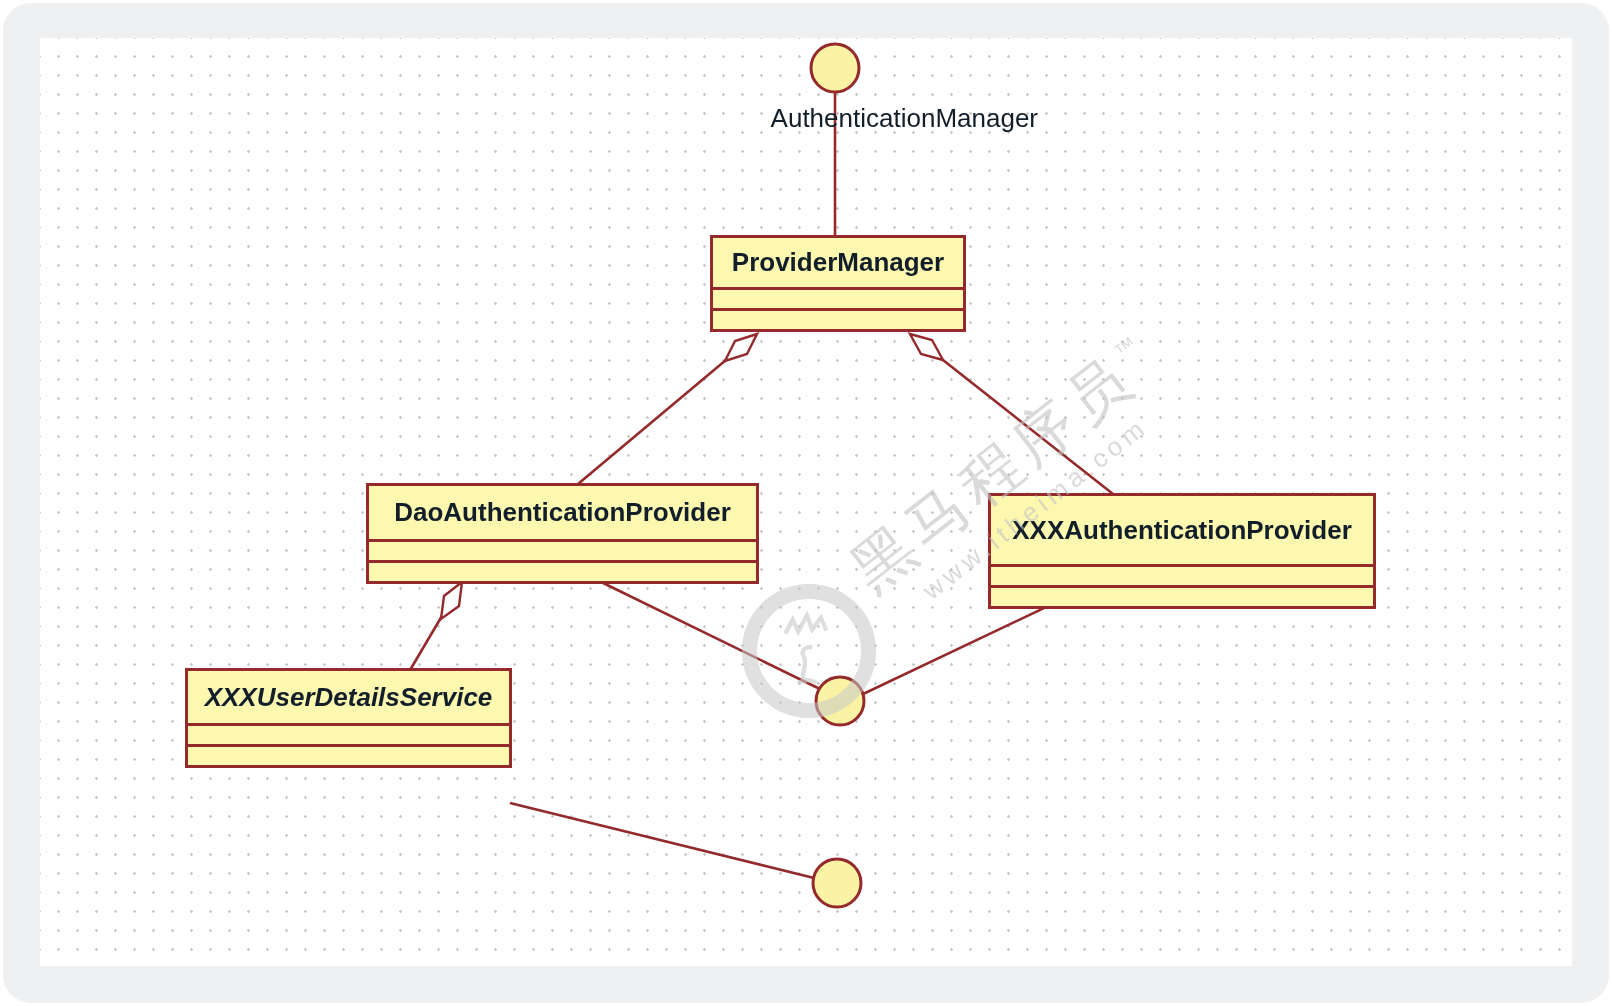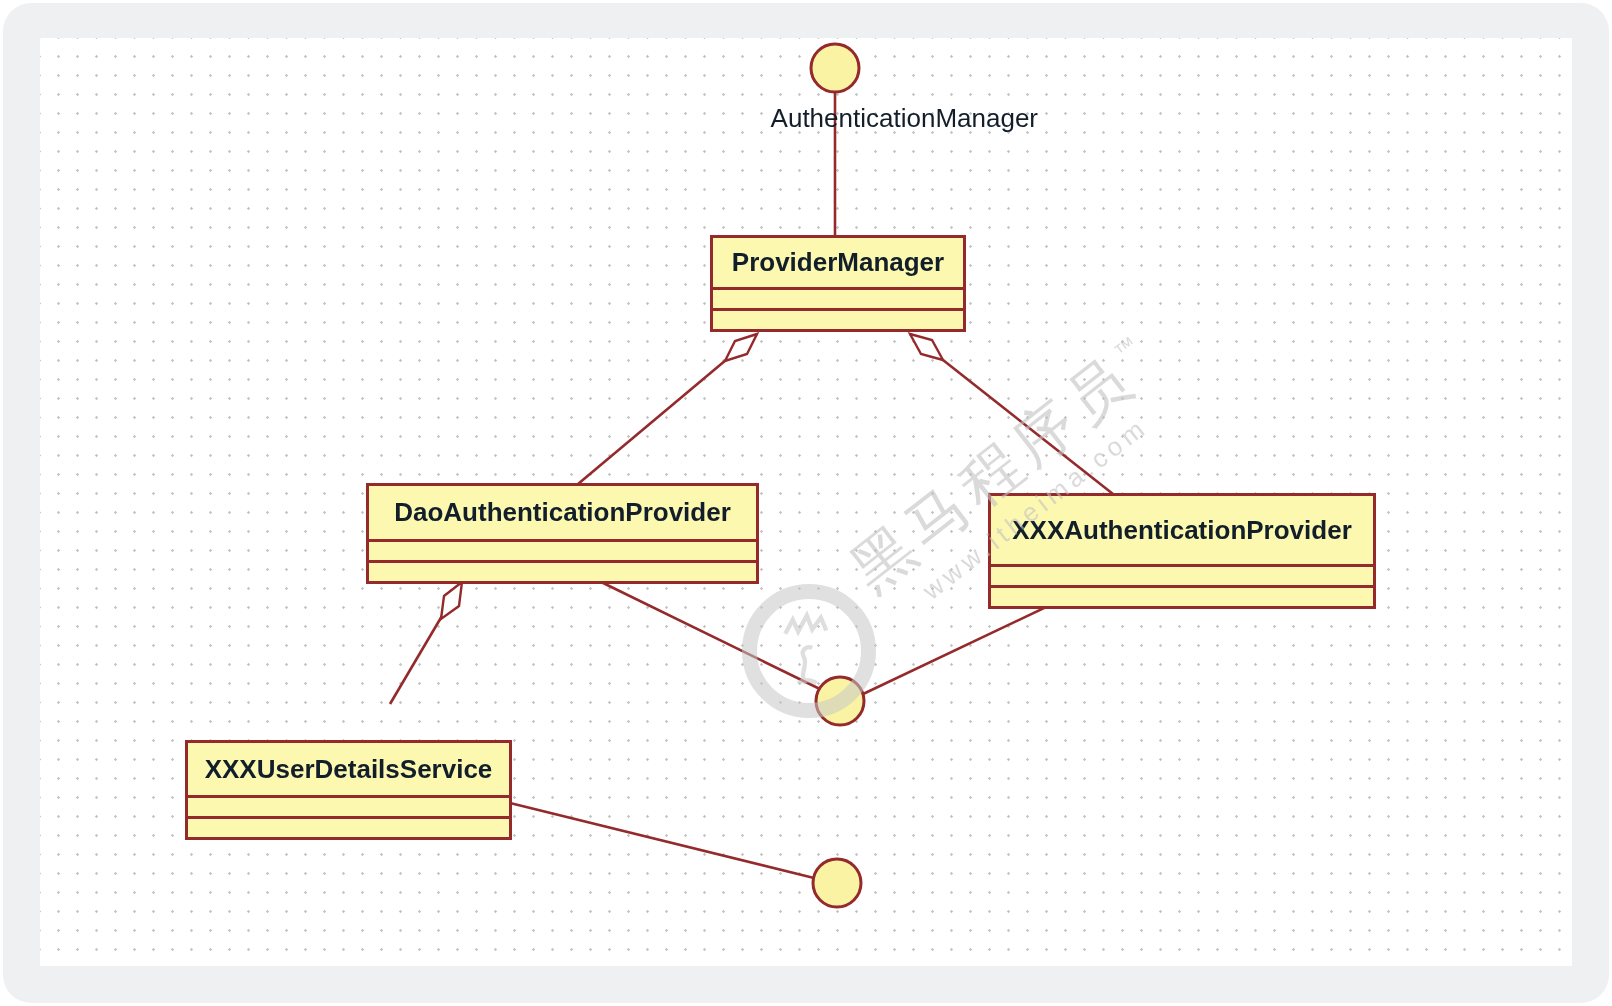--- a/index.html
+++ b/index.html
@@ -87,21 +87,21 @@
     <div class="cls-comp"></div>
     <div class="cls-comp"></div>
   </div>
 
   <div class="uml-class" style="left:988px; top:493px; width:388px; height:116px;">
     <div class="cls-title">XXXAuthenticationProvider</div>
     <div class="cls-comp"></div>
     <div class="cls-comp"></div>
   </div>
 
-  <div class="uml-class" style="left:185px; top:740px; width:327px; height:100px;">
+  <div class="uml-class" style="left:185px; top:668px; width:327px; height:100px;font-style:italic;">
     <div class="cls-title">XXXUserDetailsService</div>
     <div class="cls-comp"></div>
     <div class="cls-comp"></div>
   </div>
 
   <div class="iface-label" style="left:638px; top:103px; width:400px;">AuthenticationManager</div>
 
   <div class="wm wm-logo">
     <svg width="108" height="108" viewBox="0 0 100 100">
       <g stroke="#c9c9c9" stroke-width="4" fill="none" opacity="0.6">

